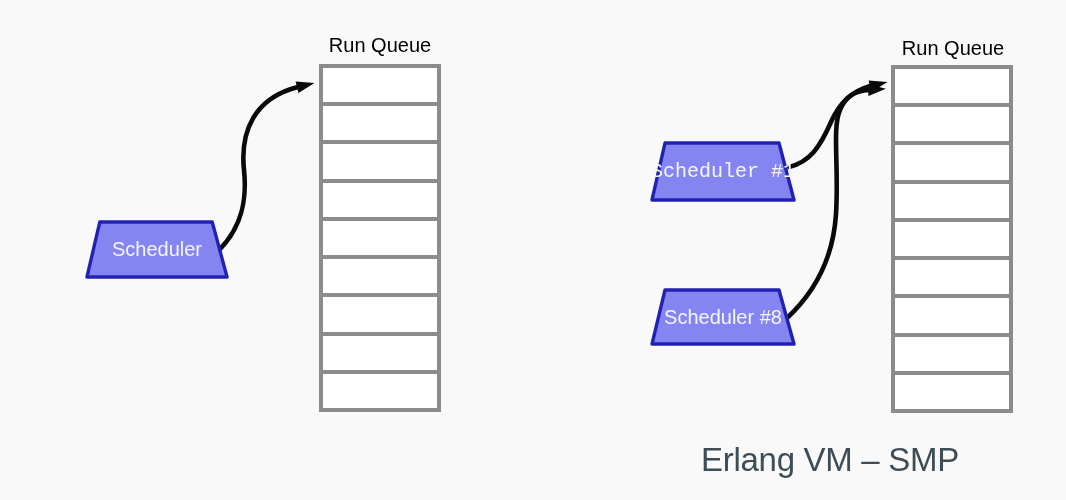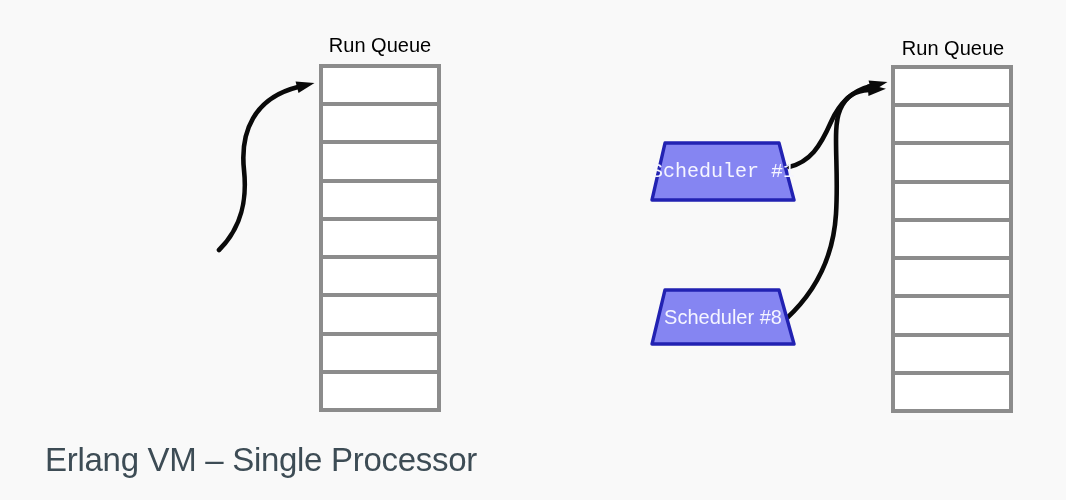--- a/index.html
+++ b/index.html
@@ -142,30 +142,36 @@
     <defs>
       <marker id="ah" viewBox="0 0 20 16" refX="2" refY="8" markerWidth="20" markerHeight="16" markerUnits="userSpaceOnUse" orient="auto">
         <path class="arrowhead" d="M1,2 L19,8 L1,14 Z"></path>
       </marker>
     </defs>
     <path class="arrow-path" marker-end="url(#ah)" d="M 219 250 C 243 226, 247 198, 244 170 C 240 132, 254 98, 298 87"></path>
     <path class="arrow-path" marker-end="url(#ah)" d="M 789 167 C 810 162, 820 147, 831 122 C 841 99, 855 90, 871 86"></path>
     <path class="arrow-path" marker-end="url(#ah)" d="M 786 319 C 811 296, 833 262, 836 214 C 839 166, 832 128, 840 110 C 846 95, 856 91, 869 90"></path>
   </svg>
 
+  <div class="scheduler" id="scheduler-single">
+    <svg viewBox="0 0 146 59" preserveAspectRatio="none" xmlns="http://www.w3.org/2000/svg">
+      <polygon points="15,2 129,2 144,57 2,57"></polygon>
+    </svg>
+    <span class="scheduler-label">Scheduler</span>
+  </div>
 
   <div class="scheduler" id="scheduler-smp-1">
     <svg viewBox="0 0 146 59" preserveAspectRatio="none" xmlns="http://www.w3.org/2000/svg">
       <polygon points="15,2 129,2 144,57 2,57"></polygon>
     </svg>
     <span class="scheduler-label">Scheduler #1</span>
   </div>
 
   <div class="scheduler" id="scheduler-smp-2">
     <svg viewBox="0 0 146 59" preserveAspectRatio="none" xmlns="http://www.w3.org/2000/svg">
       <polygon points="15,2 129,2 144,57 2,57"></polygon>
     </svg>
     <span class="scheduler-label">Scheduler #8</span>
   </div>
 
-  <div class="caption" id="caption-left">Erlang VM – Single Processor</div>
+  <div class="caption" id="caption-right">Erlang VM – SMP</div>
 
 </div>
 
 </body></html>

